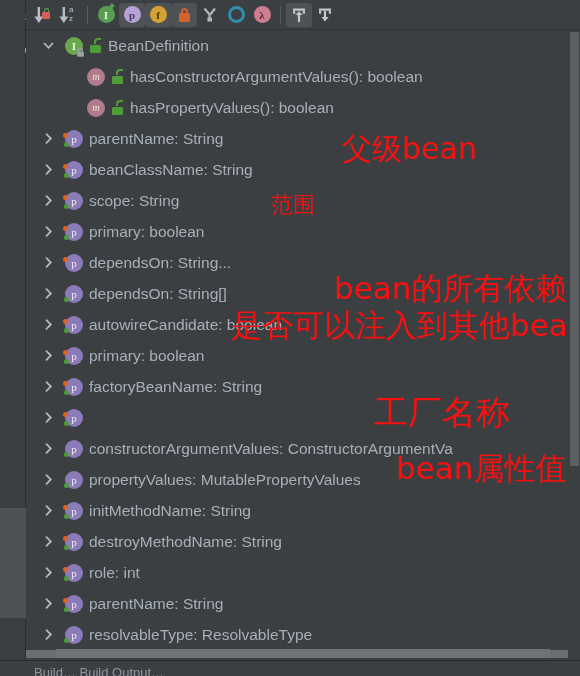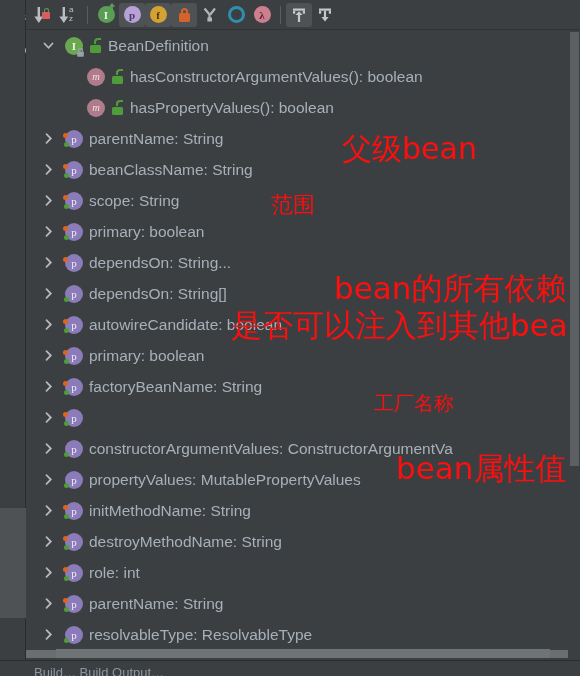--- a/index.html
+++ b/index.html
@@ -708,21 +708,21 @@
           </span>
           <span class="lbl">singleton: boolean</span>
         </div>
       </div>
 
     <div id="annot-layer">
         <div class="annot" style="left: 316px; top: 129px; font-size: 30px;">父级bean</div>
         <div class="annot" style="left: 245px; top: 190px; font-size: 22px;">范围</div>
         <div class="annot" style="left: 308px; top: 268px; font-size: 31px;">bean的所有依赖</div>
         <div class="annot" style="left: 205px; top: 305px; font-size: 31px;">是否可以注入到其他bean</div>
-        <div class="annot" style="left: 348px; top: 390px; font-size: 20px;">工厂名称</div>
+        <div class="annot" style="left: 348px; top: 390px; font-size: 34px;">工厂名称</div>
         <div class="annot" style="left: 370px; top: 448px; font-size: 31px;">bean属性值</div>
       </div>
 
     <div class="vscroll">
       <div class="vthumb"></div>
     </div>
 
     <div class="hscroll">
       <div class="hthumb"></div>
     </div>

